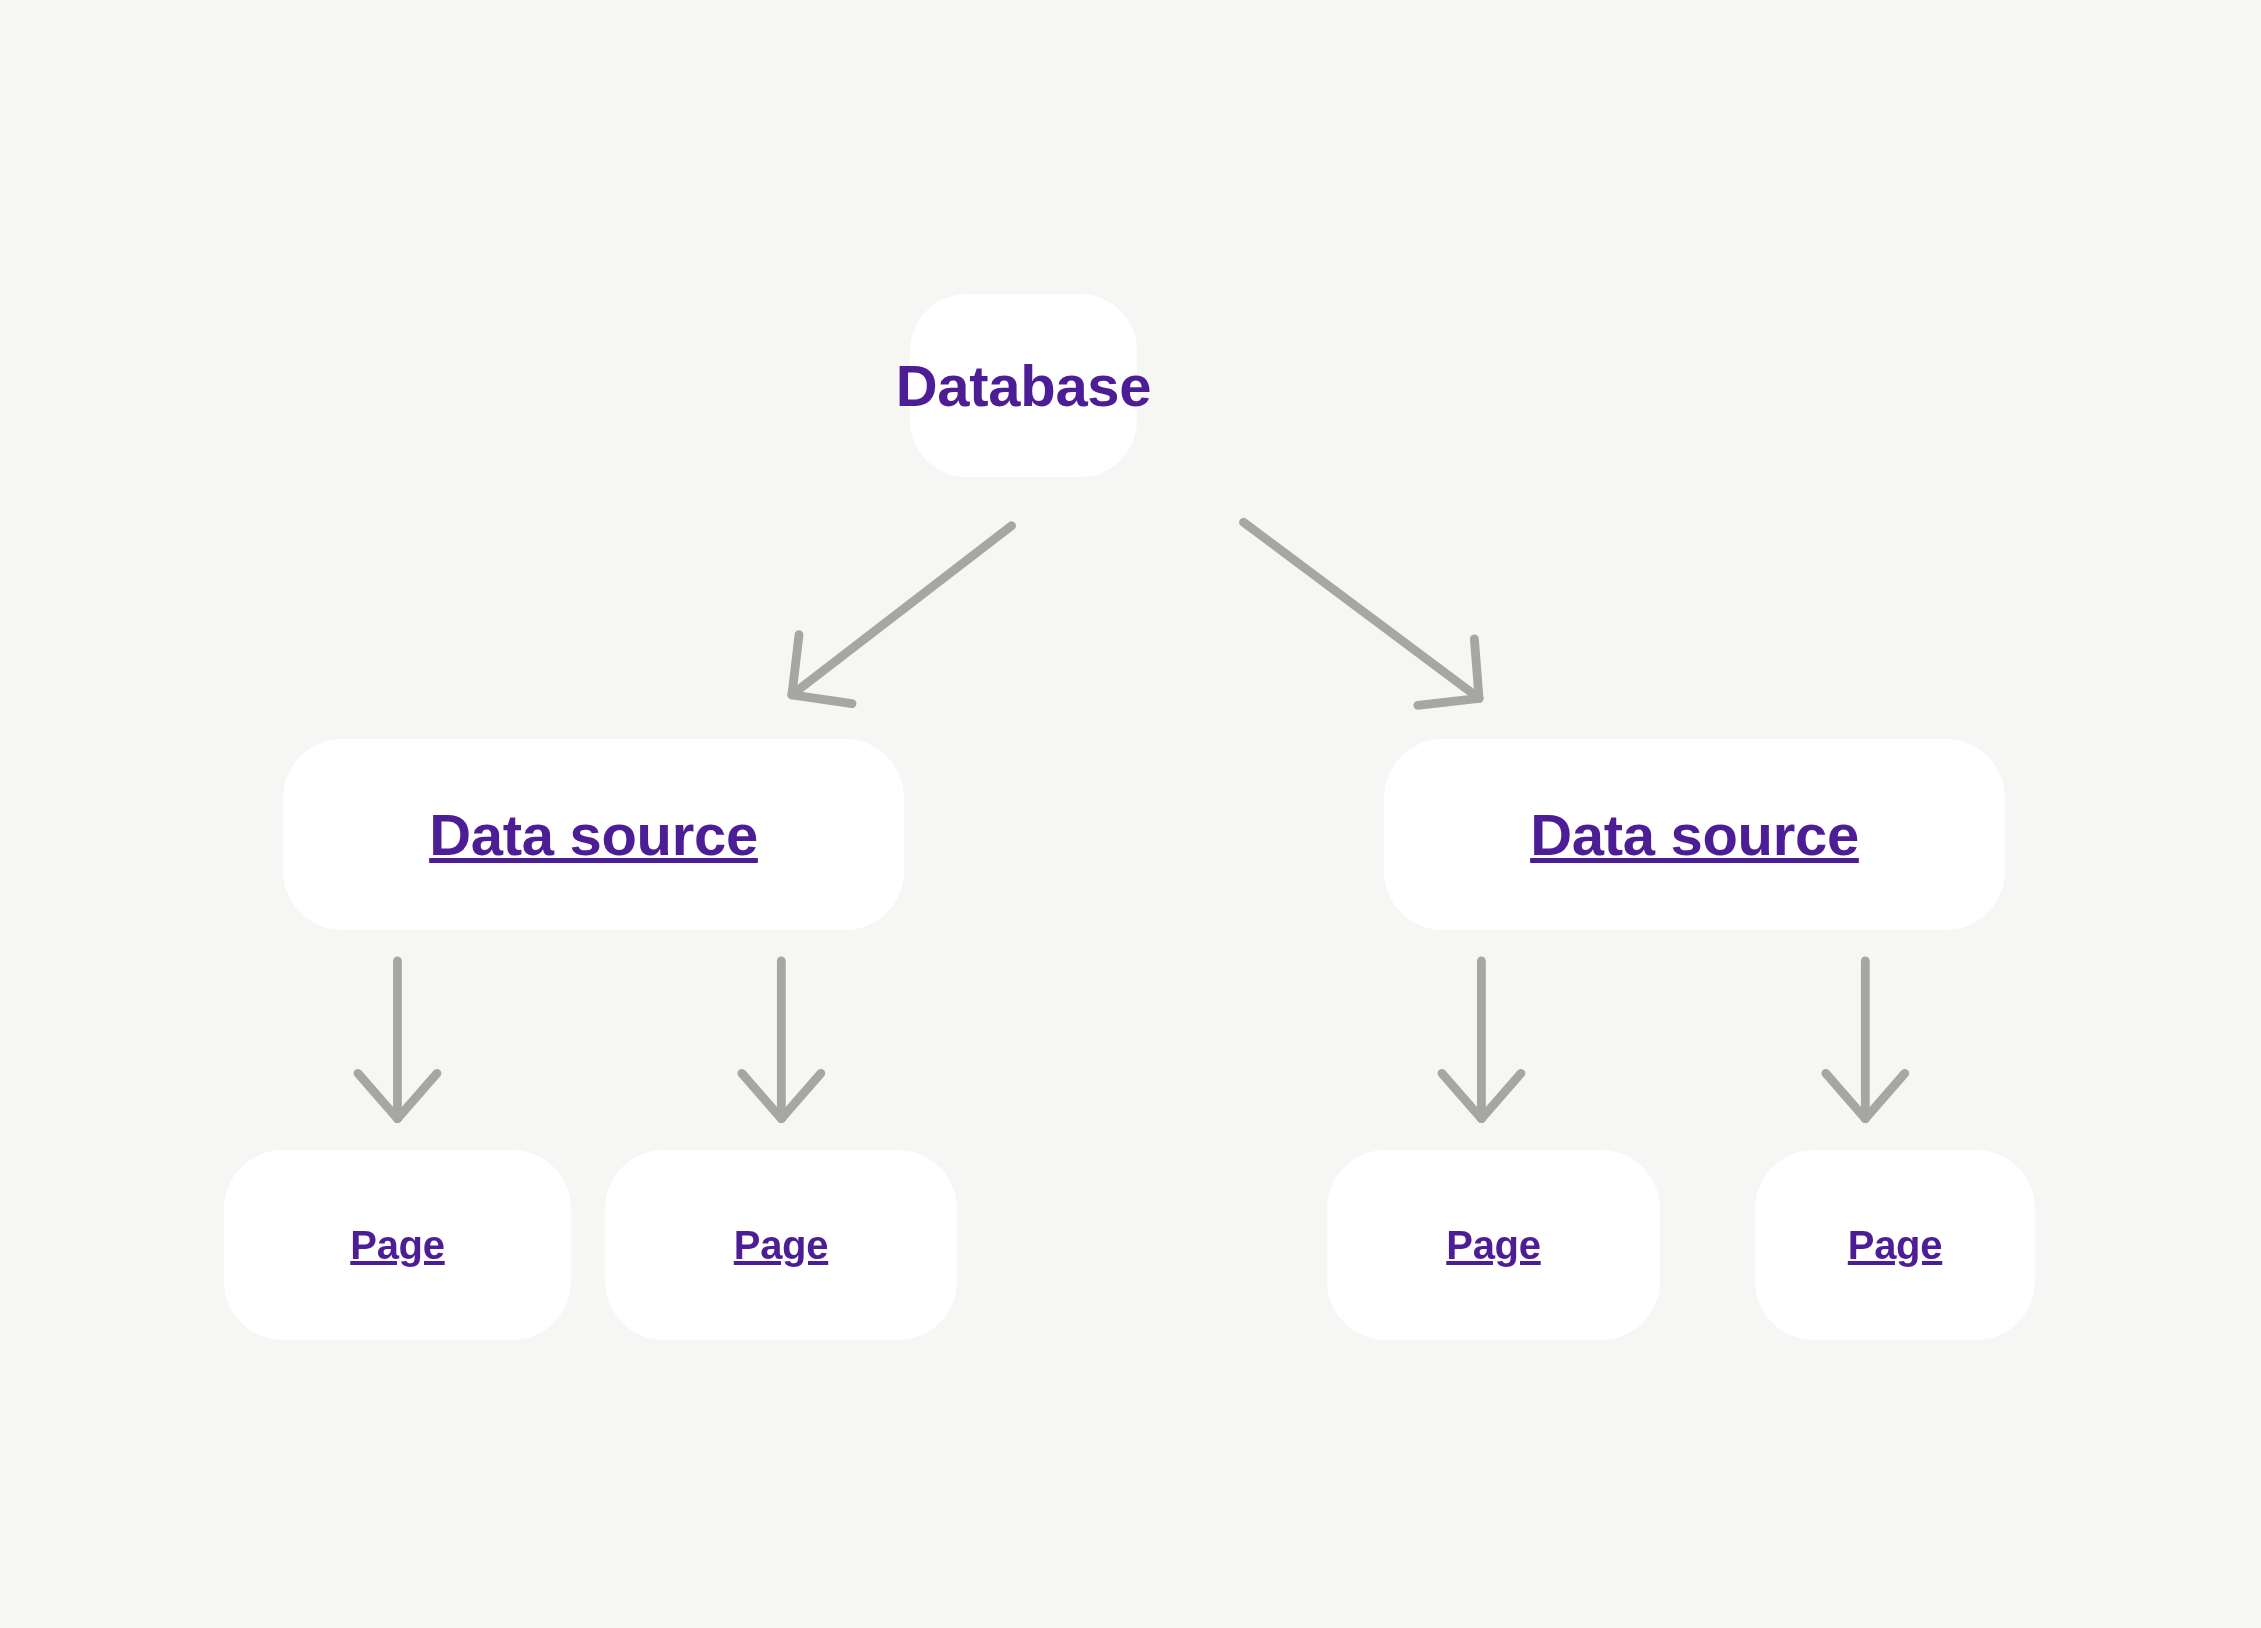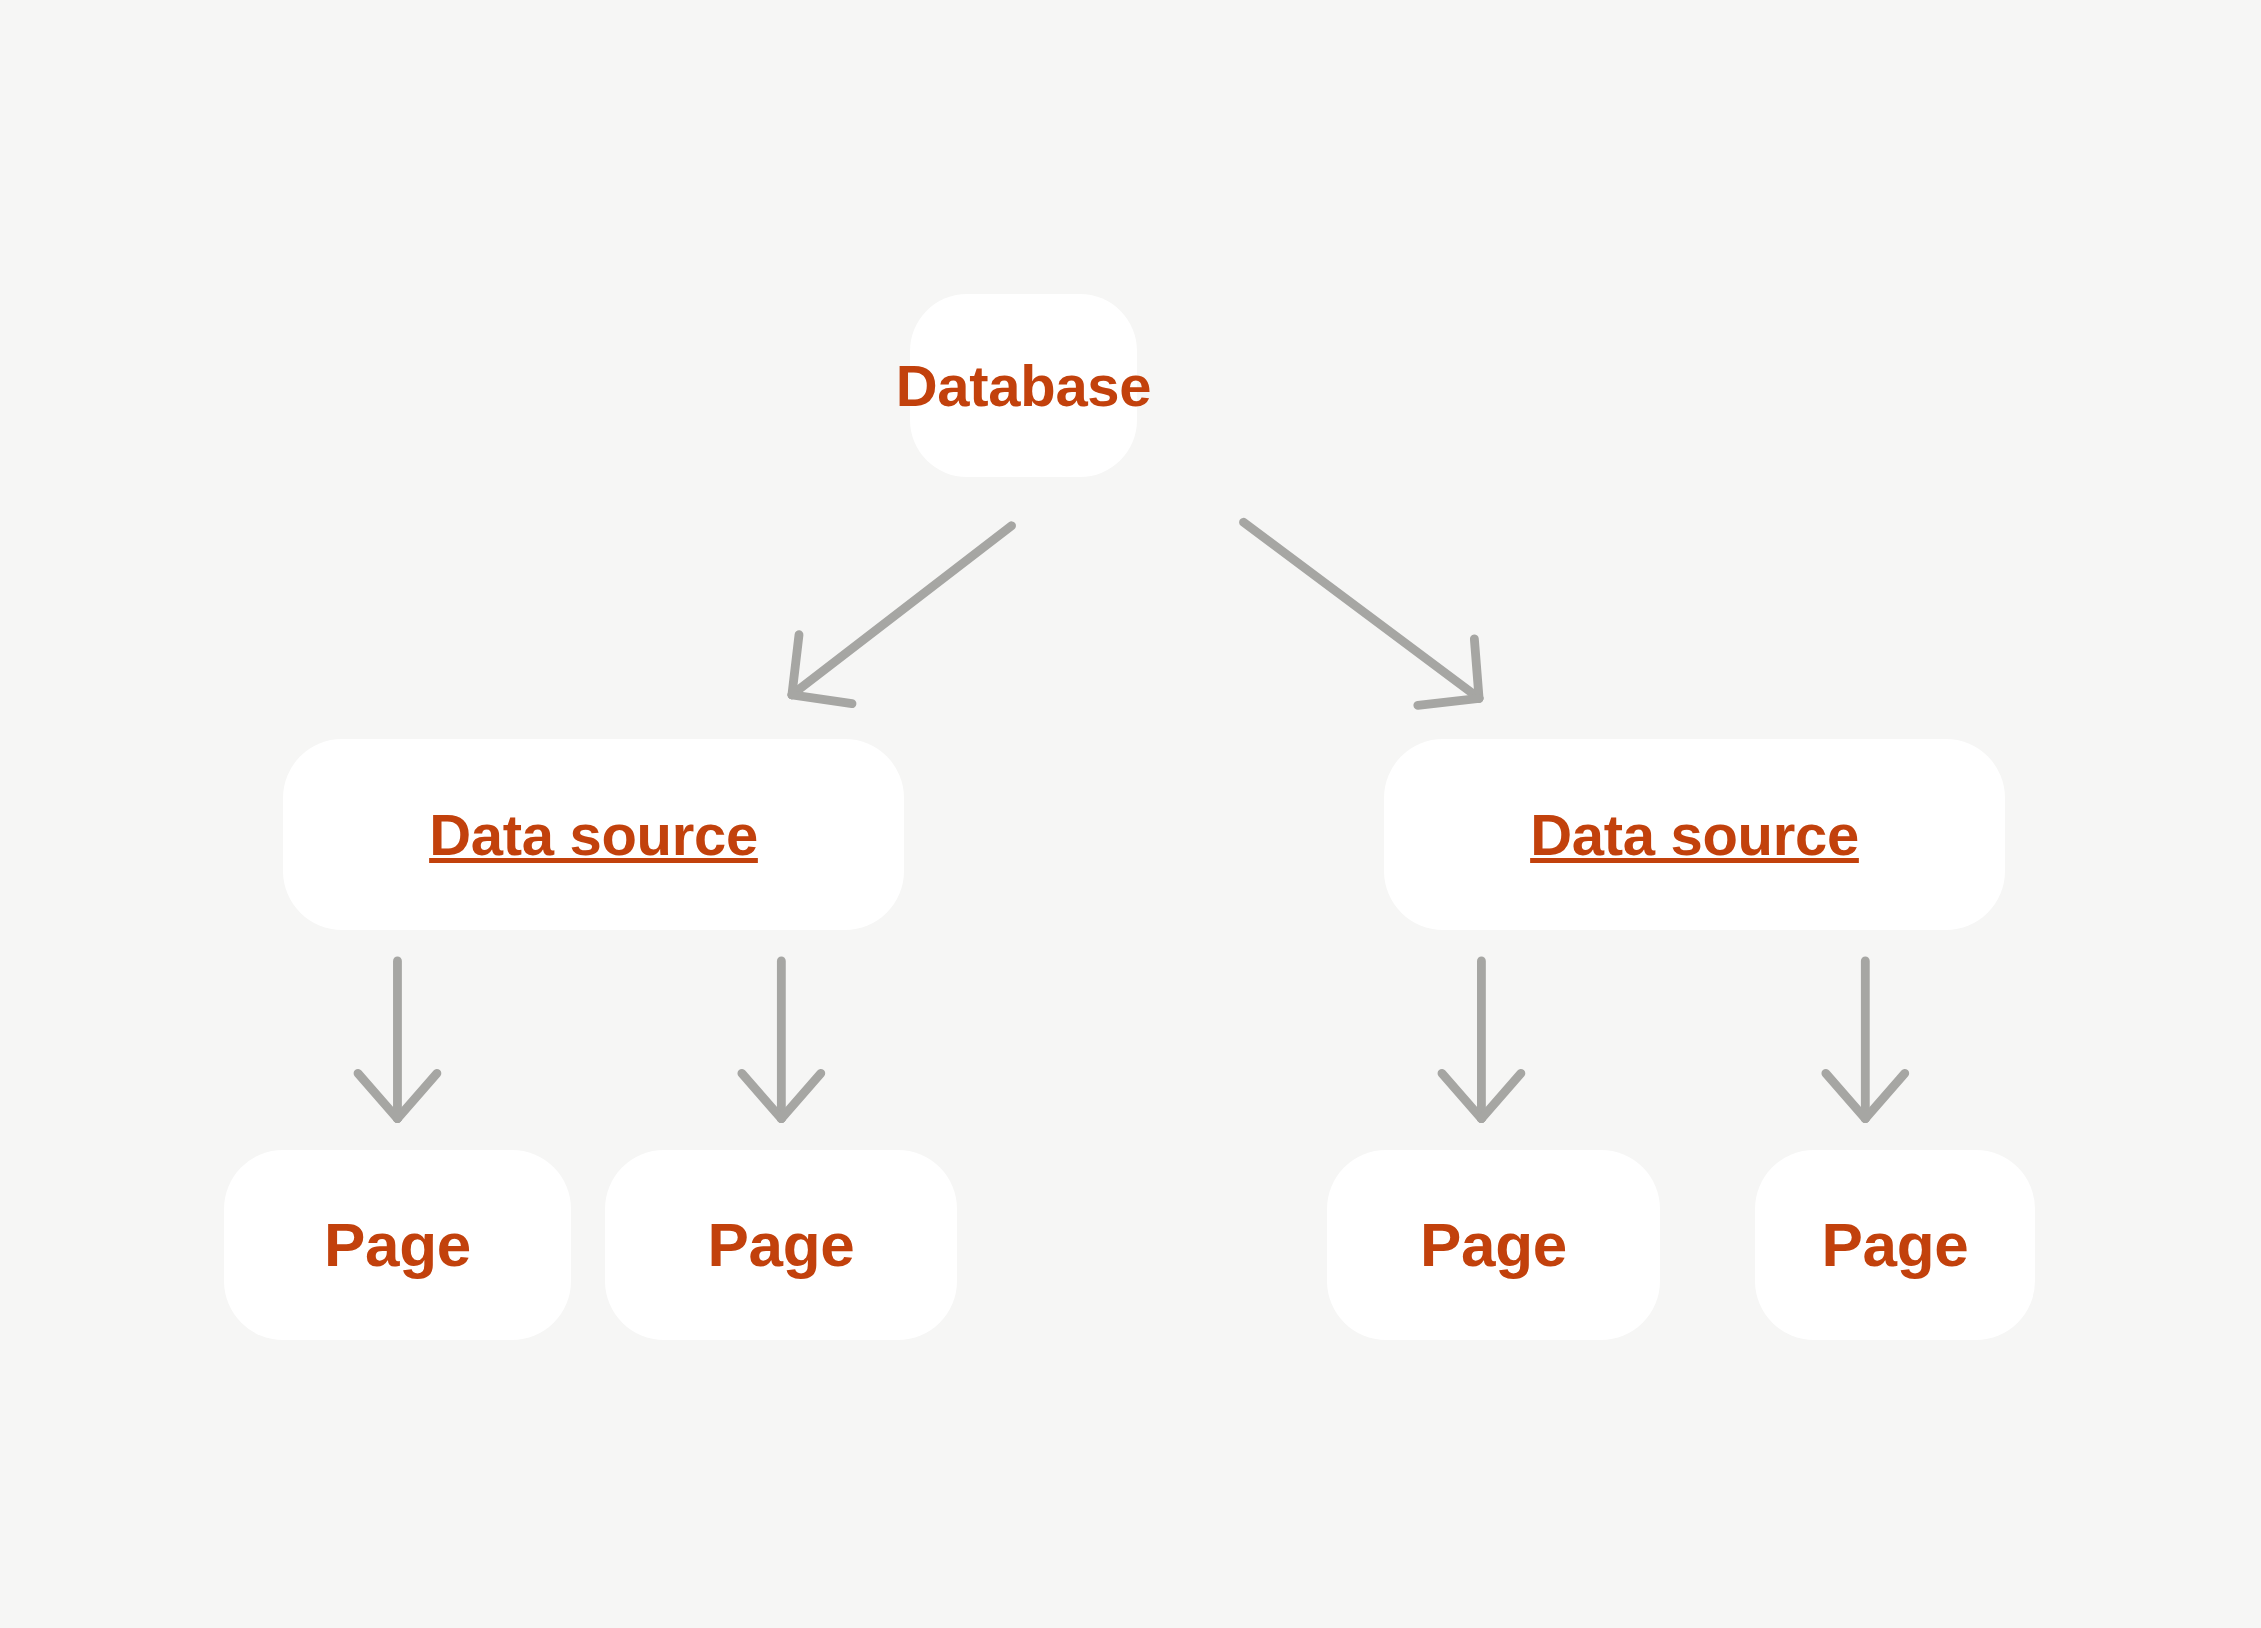--- a/index.html
+++ b/index.html
@@ -26,21 +26,21 @@
     height: 1628px;
     pointer-events: none;
   }
   .node {
     position: absolute;
     background: #ffffff;
     display: flex;
     align-items: center;
     justify-content: center;
     box-sizing: border-box;
-    color: #c2410c;
+    color: #4c1d95;
     font-weight: 700;
     letter-spacing: -0.3px;
     white-space: nowrap;
     user-select: none;
   }
   .node-label {
     display: block;
     line-height: 1;
   }
 
@@ -63,21 +63,22 @@
     text-decoration: underline;
   }
   .node-ds-left  { left: 283px;  width: 621px; }
   .node-ds-right { left: 1384px; width: 621px; }
 
   
   .node-page {
     top: 1150px;
     height: 190px;
     border-radius: 59px;
-    font-size: 62px;
+    font-size: 40px;
+    text-decoration: underline;
   }
   .node-page-1 { left: 224px;  width: 347px; }
   .node-page-2 { left: 605px; width: 352px; }
   .node-page-3 { left: 1327px; width: 333px; }
   .node-page-4 { left: 1755px; width: 280px; }
 </style>
 </head>
 <body>
 
 <div id="canvas">

